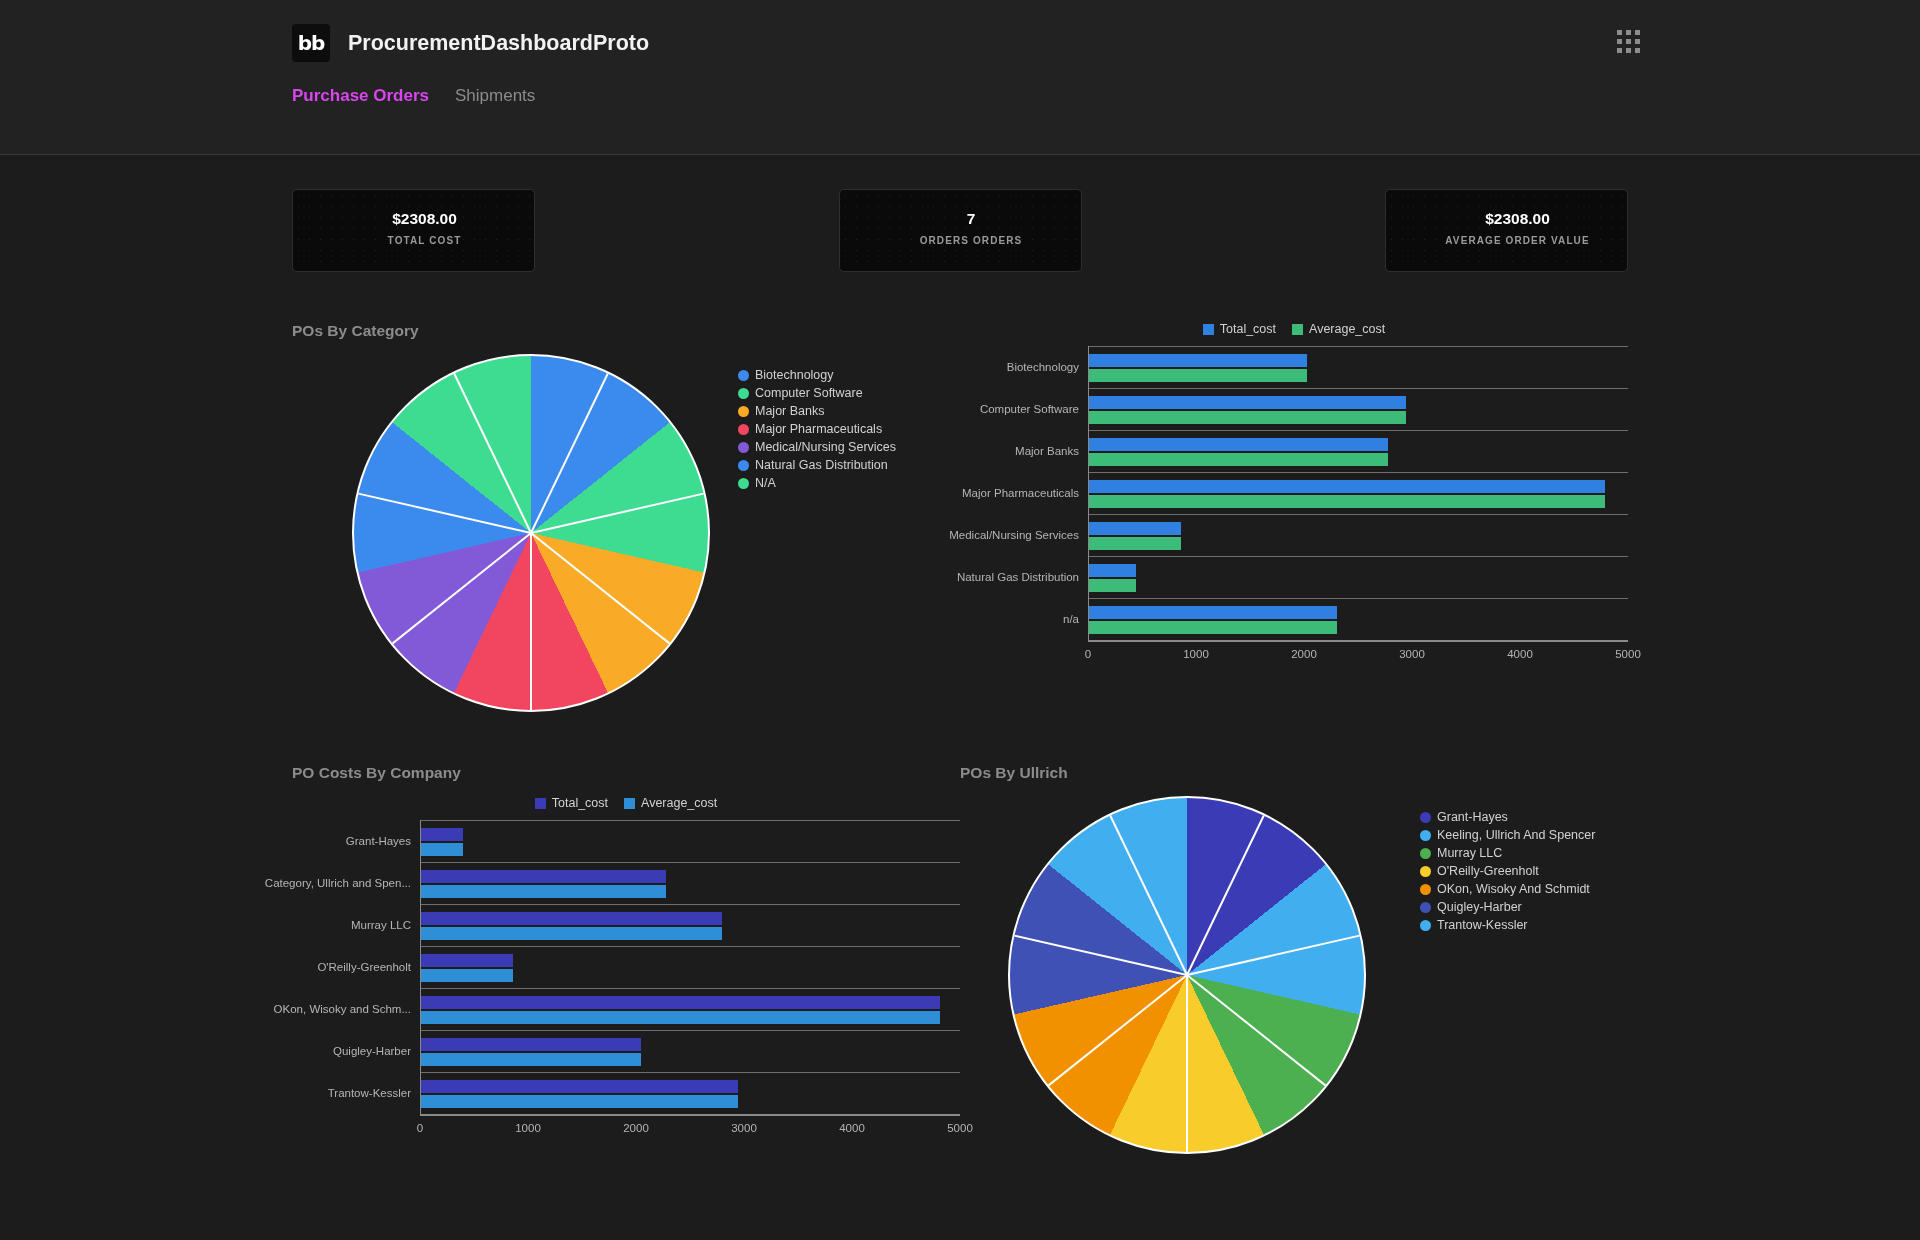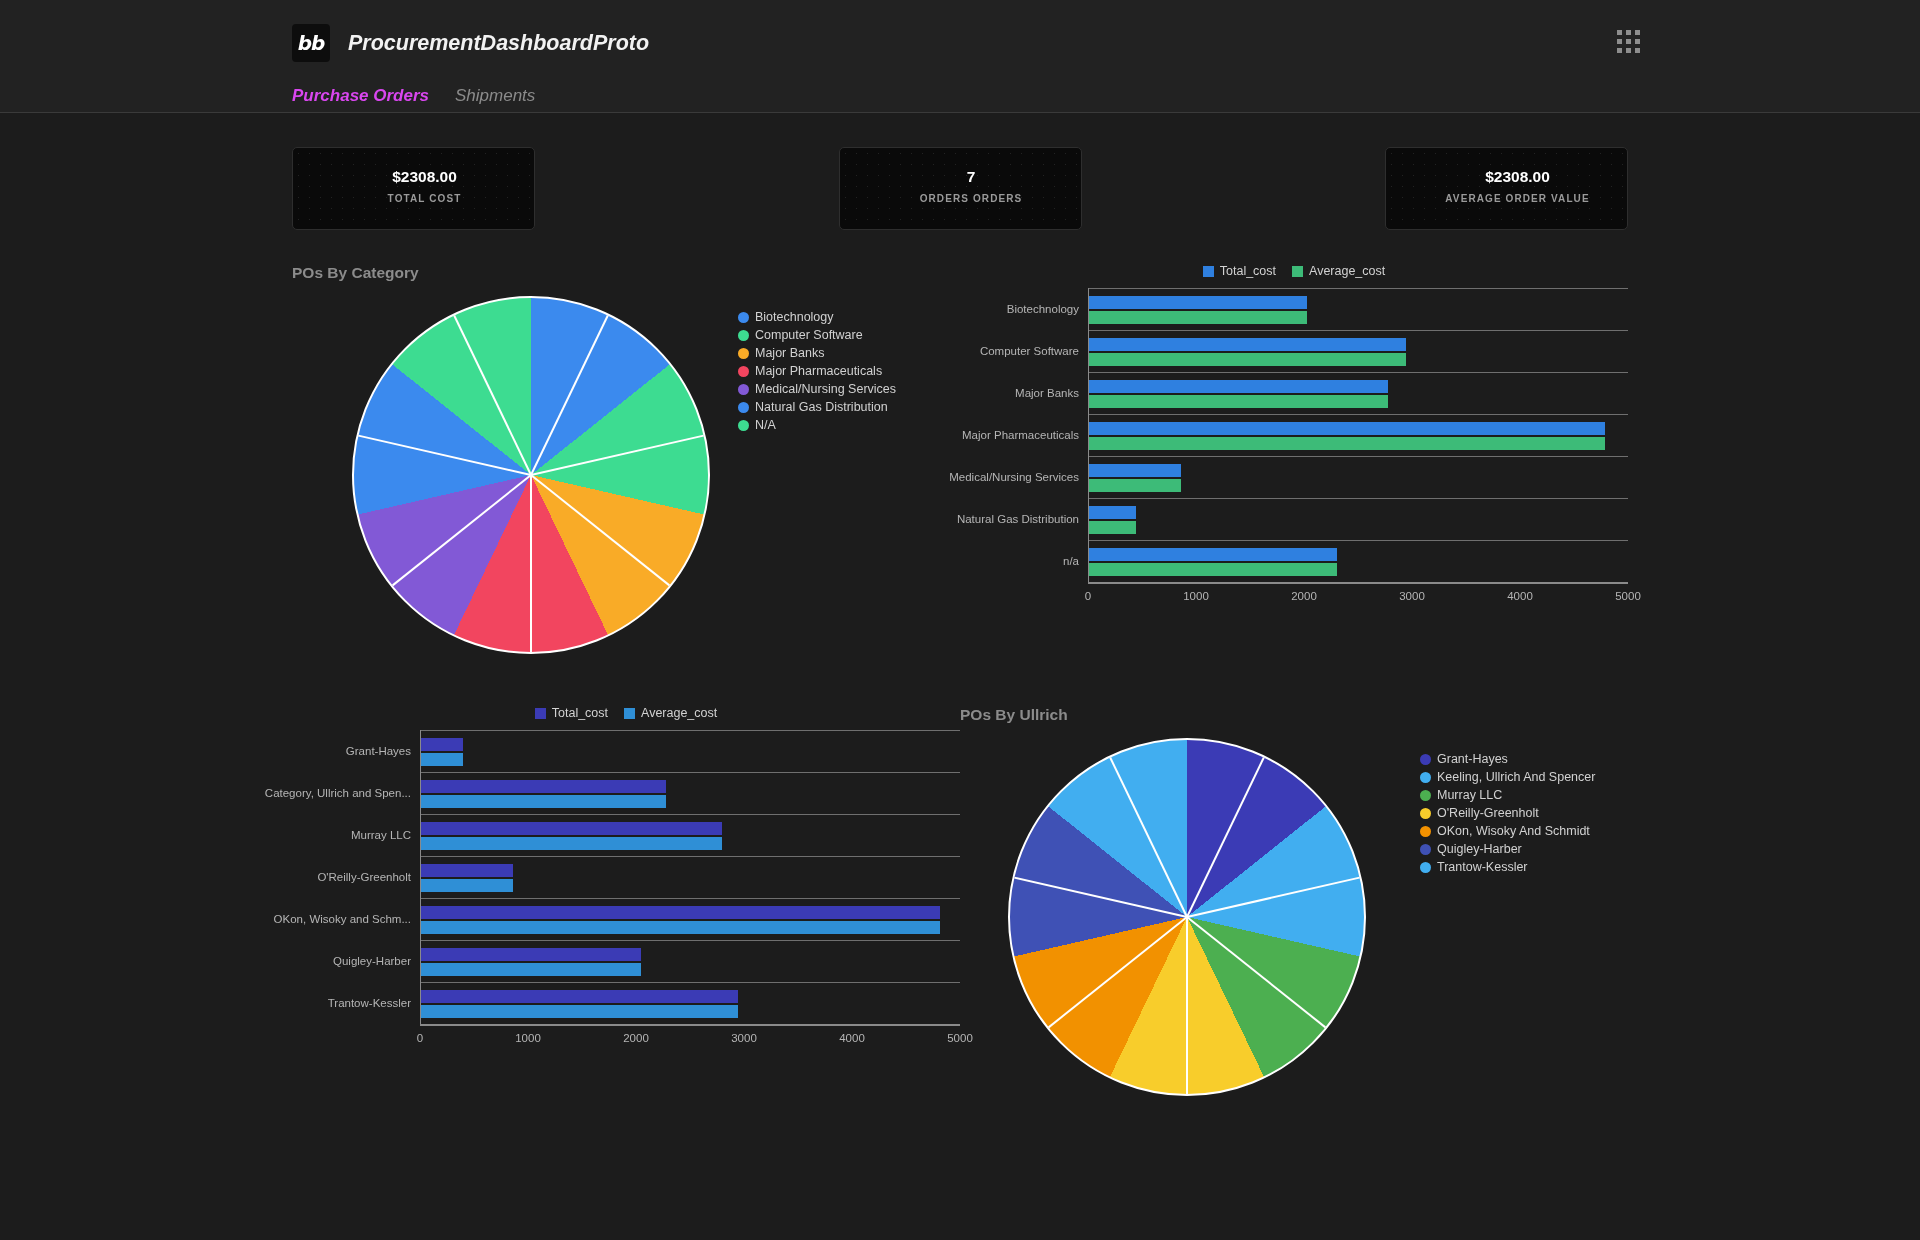--- a/index.html
+++ b/index.html
@@ -5,25 +5,24 @@
   * { box-sizing: border-box; margin: 0; padding: 0; }
   html, body {
     width: 1920px; height: 1240px;
     background: #1c1c1c;
     font-family: "Liberation Sans", sans-serif;
     overflow: hidden;
   }
 
   
   .topbar {
-    height: 113px;
+    height: 155px;
     background: #222222;
     border-bottom: 1px solid #3a3a3a;
     position: relative;
-    font-style: italic;
   }
   .brand-row {
     display: flex; align-items: center;
     padding: 18px 0 0 292px;
     height: 68px;
   }
   .logo {
     width: 38px; height: 38px;
     background: #0d0d0d;
     border-radius: 4px;
@@ -62,21 +61,21 @@
       radial-gradient(circle, rgba(255,255,255,0.10) 0.8px, transparent 0.9px) 0 0/11px 11px,
       #0a0a0a;
     border: 1px solid #2e2e2e;
     border-radius: 5px;
     padding: 20px 0 0 22px;
     text-align: center;
   }
   .stat-value { color: #ffffff; font-size: 15.5px; font-weight: bold; margin-bottom: 7px; }
   .stat-label { color: #9a9a9a; font-size: 10px; font-weight: bold; letter-spacing: 1.1px; }
 
-  .charts-row { display: flex; margin-top: 34px; }
+  .charts-row { display: flex; margin-top: 50px; }
   .chart-panel { width: 50%; position: relative; }
   .chart-title { color: #8c8c8c; font-size: 15.5px; font-weight: bold; margin-bottom: 14px; }
 
   
   .pie-wrap { display: flex; align-items: flex-start; }
   .pie { border-radius: 50%; flex: none; }
   .legend { padding-top: 14px; margin-left: 28px; }
   .legend.lg-offset { margin-left: 54px; }
   .legend-item { display: flex; align-items: center; margin-bottom: 4px; }
   .legend-dot { width: 11px; height: 11px; border-radius: 50%; flex: none; }
@@ -267,20 +266,21 @@
             <div class="tick" style="left: 60%;">3000</div>
             <div class="tick" style="left: 80%;">4000</div>
             <div class="tick" style="left: 100%;">5000</div>
           </div>
         </div>
     </div>
   </div>
 
   <div class="charts-row" style="margin-top:52px;">
     <div class="chart-panel">
+      <div class="chart-title">PO Costs By Company</div>
       <div class="bar-legend" id="barlegend2">
           <div class="legend-item">
             <span class="legend-sq" style="background:#3b3bb5"></span>
             <span class="legend-text">Total_cost</span>
           </div>
           <div class="legend-item">
             <span class="legend-sq" style="background:#2f8fd6"></span>
             <span class="legend-text">Average_cost</span>
           </div>
         </div>

